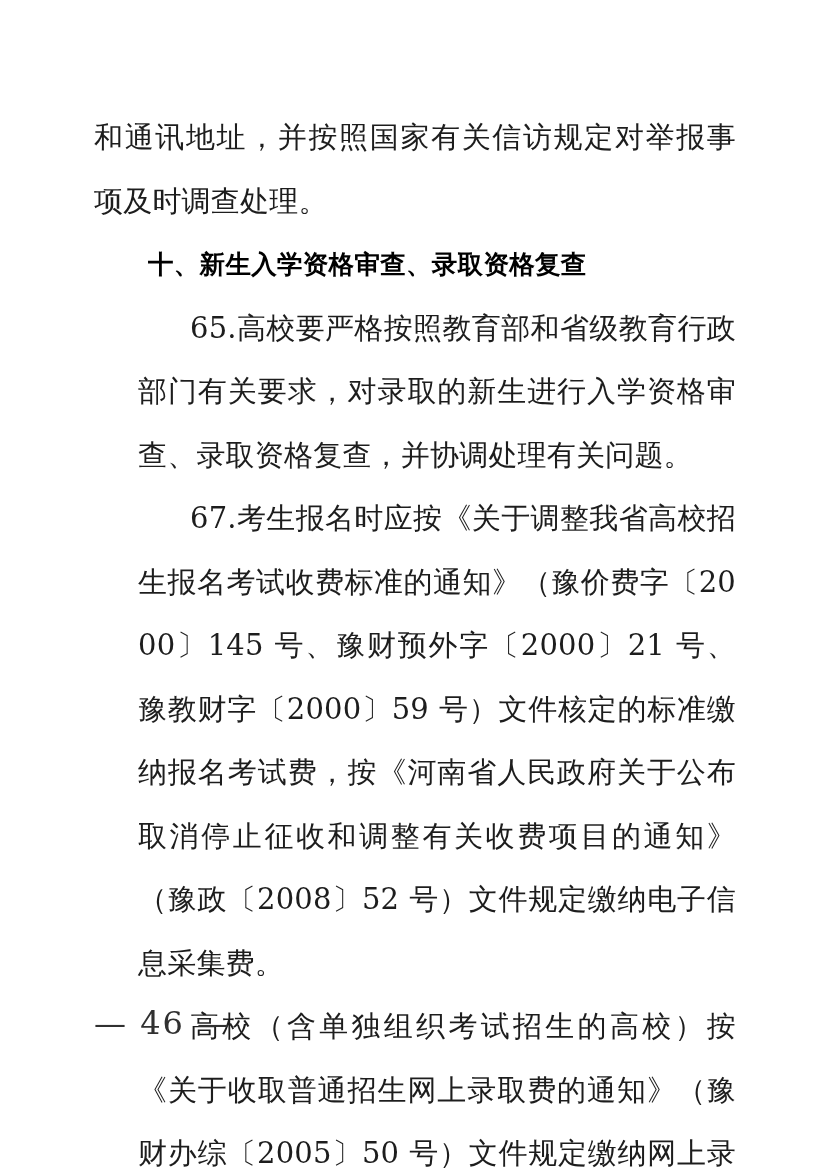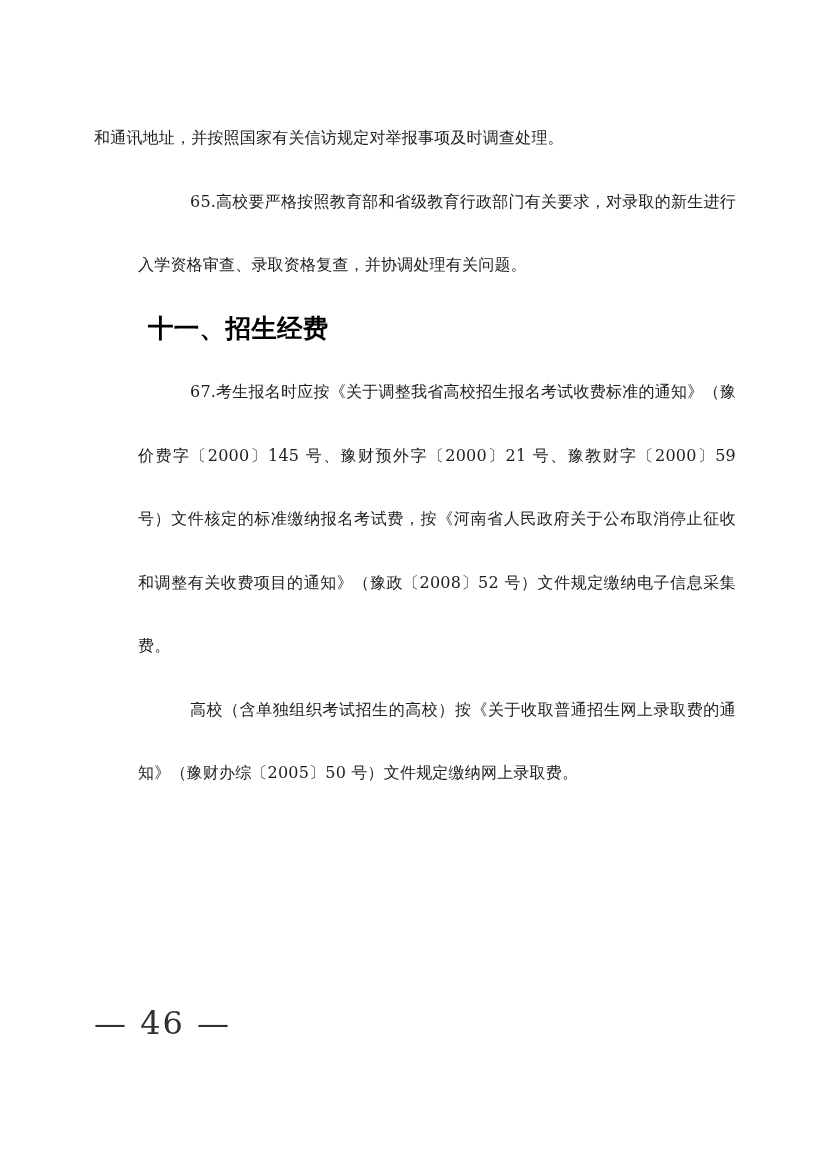--- a/index.html
+++ b/index.html
@@ -21,21 +21,21 @@
   }
   .content {
     position: absolute;
     left: 94px;
     top: 106px;
     width: 642px;
   }
   
   .para {
     font-family: "DejaVu Serif", "Liberation Serif", serif;
-    font-size: 16px;
+    font-size: 29px;
     line-height: 63.5px;
     color: #1d1d1d;
     text-align: justify;
     text-align-last: left;
     text-justify: inter-character;
     margin: 0;
     letter-spacing: 0.2px;
     white-space: normal;
     word-break: break-all;
   }
@@ -71,24 +71,24 @@
 </style>
 </head>
 <body>
 
 <div class="page">
 
   <div class="content">
 
     <p class="para">和通讯地址，并按照国家有关信访规定对举报事项及时调查处理。</p>
 
+    <h2 class="heading gap-before-heading">十、新生入学资格审查、录取资格复查</h2>
 
     <p class="para indent">65.高校要严格按照教育部和省级教育行政部门有关要求，对录取的新生进行入学资格审查、录取资格复查，并协调处理有关问题。</p>
 
-    <h2 class="heading gap-before-heading">十一、招生经费</h2>
 
 
     <p class="para indent">67.考生报名时应按《关于调整我省高校招生报名考试收费标准的通知》（豫价费字〔2000〕145 号、豫财预外字〔2000〕21 号、豫教财字〔2000〕59 号）文件核定的标准缴纳报名考试费，按《河南省人民政府关于公布取消停止征收和调整有关收费项目的通知》（豫政〔2008〕52 号）文件规定缴纳电子信息采集费。</p>
 
     <p class="para indent">高校（含单独组织考试招生的高校）按《关于收取普通招生网上录取费的通知》（豫财办综〔2005〕50 号）文件规定缴纳网上录取费。</p>
 
   </div>
 
   <div class="page-number">— 46 —</div>
 

